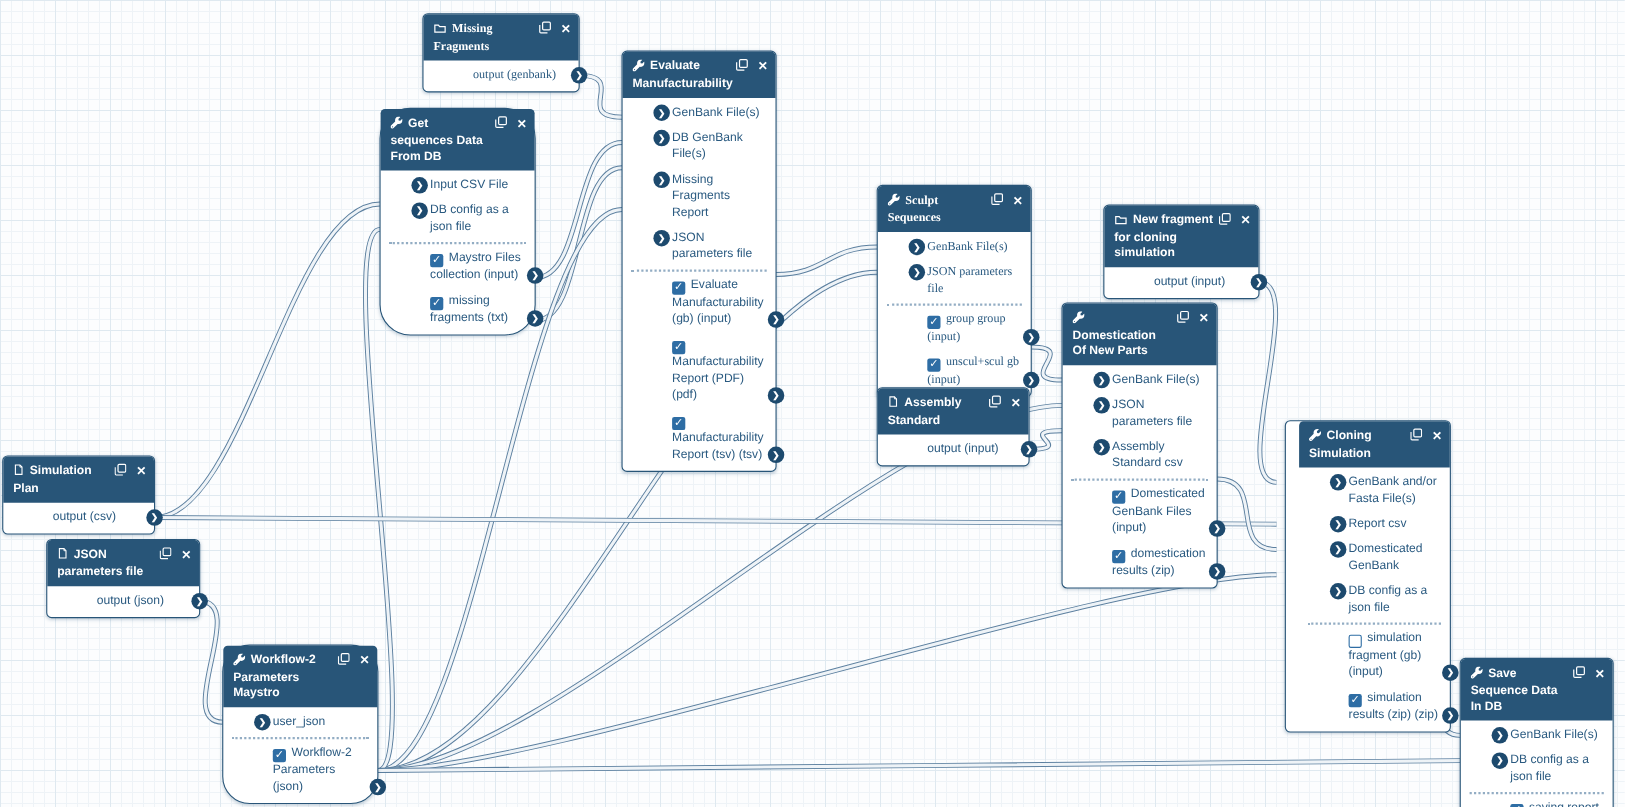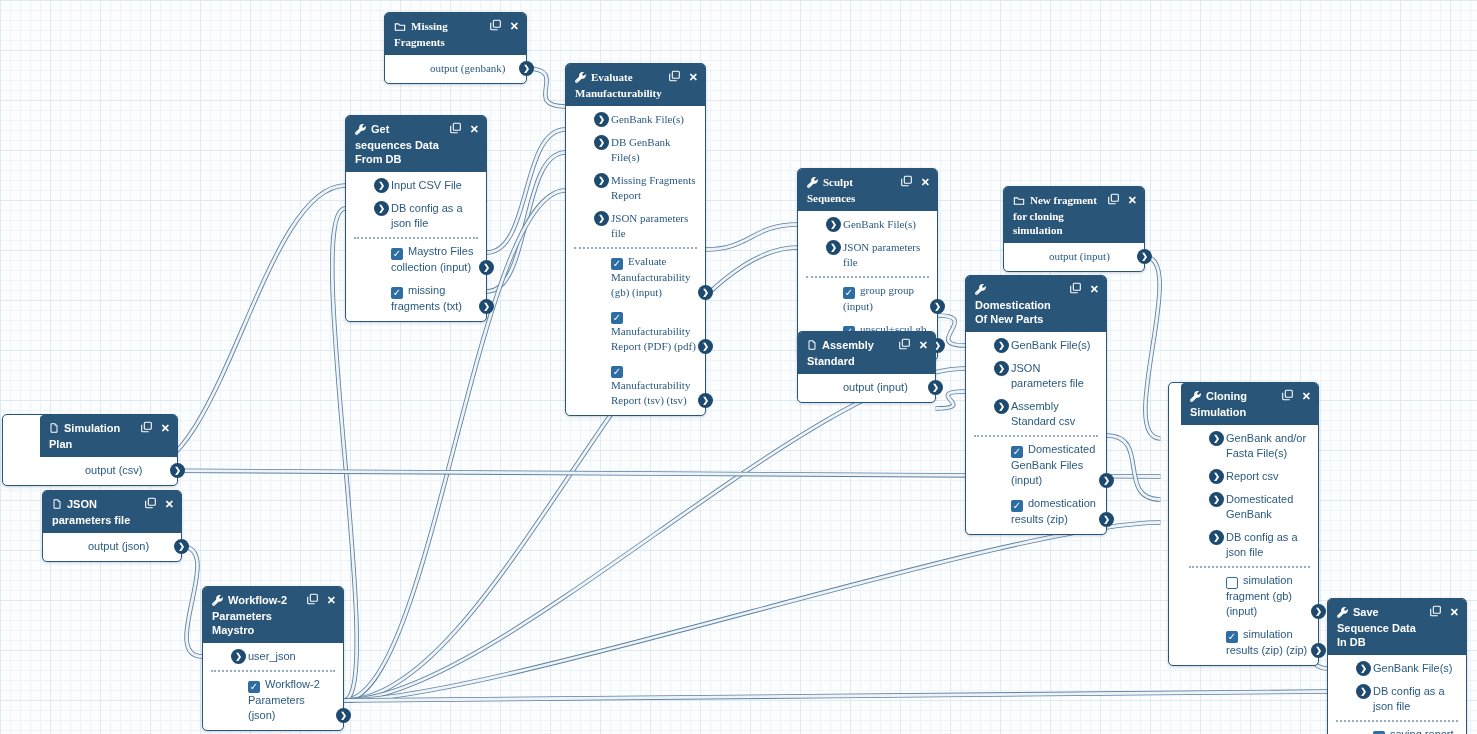--- a/index.html
+++ b/index.html
@@ -131,39 +131,39 @@
           <span class="action"><svg width="11" height="12" viewBox="0 0 16 16">
               <rect x="4.8" y="1" width="10.2" height="10.2" rx="1.5" fill="none" stroke="#fff" stroke-width="1.6"></rect>
               <path fill="none" stroke="#fff" stroke-width="1.6" d="M11.2 15 H2.5 A1.5 1.5 0 0 1 1 13.5 V4.6"></path>
             </svg></span>
           <span class="action close">✕</span>
         </span></div>
       <div class="node-body">
         <div class="row output"><span>output (genbank)</span><span class="terminal out">❯</span></div>
       </div>
     </div>
-    <div class="node" style="left: 345px; top: 115px; width: 140px;">
+    <div class="node" style="left: 345px; top: 98px; width: 140px; border-radius: 28px;">
       <div class="node-header"><span class="node-icon"><svg width="11" height="11" viewBox="0 0 512 512">
             <path fill="#fff" d="M507.7 109.1c-2.2-9-13.5-12.1-20.1-5.5l-74.4 74.4-67.9-11.3-11.3-67.9 74.4-74.4c6.6-6.6 3.4-17.9-5.7-20.2C384.3 1.1 366 0 352 0c-88.4 0-160 71.6-160 160 0 15.3 2.3 30 6.4 44L22.1 380.3c-29.4 29.4-29.4 77.1 0 106.5s77.1 29.4 106.5 0l176.3-176.3c14 4 28.7 6.4 44 6.4 88.4 0 160-71.6 160-160 0-14-1.1-32.3-5.2-47.8zM88 456c-13.3 0-24-10.7-24-24s10.7-24 24-24 24 10.7 24 24-10.7 24-24 24z"></path>
           </svg></span><span>Get sequences Data From DB</span><span class="node-actions">
           <span class="action"><svg width="11" height="12" viewBox="0 0 16 16">
               <rect x="4.8" y="1" width="10.2" height="10.2" rx="1.5" fill="none" stroke="#fff" stroke-width="1.6"></rect>
               <path fill="none" stroke="#fff" stroke-width="1.6" d="M11.2 15 H2.5 A1.5 1.5 0 0 1 1 13.5 V4.6"></path>
             </svg></span>
           <span class="action close">✕</span>
         </span></div>
       <div class="node-body">
         <div class="row input"><span class="terminal in">❯</span><span>Input CSV File</span></div>
         <div class="row input"><span class="terminal in">❯</span><span>DB config as a json file</span></div>
         <div class="divider"></div>
         <div class="row output"><span class="cb">✓</span><span>Maystro Files collection (input)</span><span class="terminal out">❯</span></div>
         <div class="row output"><span class="cb">✓</span><span>missing fragments (txt)</span><span class="terminal out">❯</span></div>
       </div>
     </div>
-    <div class="node" style="left: 565px; top: 63px; width: 139px; font-family: Liberation Serif, serif;">
+    <div class="node" style="left: 565px; top: 46px; width: 139px;">
       <div class="node-header"><span class="node-icon"><svg width="11" height="11" viewBox="0 0 512 512">
             <path fill="#fff" d="M507.7 109.1c-2.2-9-13.5-12.1-20.1-5.5l-74.4 74.4-67.9-11.3-11.3-67.9 74.4-74.4c6.6-6.6 3.4-17.9-5.7-20.2C384.3 1.1 366 0 352 0c-88.4 0-160 71.6-160 160 0 15.3 2.3 30 6.4 44L22.1 380.3c-29.4 29.4-29.4 77.1 0 106.5s77.1 29.4 106.5 0l176.3-176.3c14 4 28.7 6.4 44 6.4 88.4 0 160-71.6 160-160 0-14-1.1-32.3-5.2-47.8zM88 456c-13.3 0-24-10.7-24-24s10.7-24 24-24 24 10.7 24 24-10.7 24-24 24z"></path>
           </svg></span><span>Evaluate Manufacturability</span><span class="node-actions">
           <span class="action"><svg width="11" height="12" viewBox="0 0 16 16">
               <rect x="4.8" y="1" width="10.2" height="10.2" rx="1.5" fill="none" stroke="#fff" stroke-width="1.6"></rect>
               <path fill="none" stroke="#fff" stroke-width="1.6" d="M11.2 15 H2.5 A1.5 1.5 0 0 1 1 13.5 V4.6"></path>
             </svg></span>
           <span class="action close">✕</span>
         </span></div>
       <div class="node-body">
@@ -188,21 +188,21 @@
           <span class="action close">✕</span>
         </span></div>
       <div class="node-body">
         <div class="row input"><span class="terminal in">❯</span><span>GenBank File(s)</span></div>
         <div class="row input"><span class="terminal in">❯</span><span>JSON parameters file</span></div>
         <div class="divider"></div>
         <div class="row output"><span class="cb">✓</span><span>group group (input)</span><span class="terminal out">❯</span></div>
         <div class="row output"><span class="cb">✓</span><span>unscul+scul gb (input)</span><span class="terminal out">❯</span></div>
       </div>
     </div>
-    <div class="node" style="left: 1003px; top: 186px; width: 140px; font-family: Liberation Serif, serif;">
+    <div class="node" style="left: 1003px; top: 186px; width: 140px;">
       <div class="node-header"><span class="node-icon"><svg width="12" height="11" viewBox="0 0 16 16">
             <path fill="none" stroke="#fff" stroke-width="1.6" d="M1.2 4.2 h4.6 l1.8 2 h7.2 v7.2 h-13.6 z"></path>
           </svg></span><span>New fragment for cloning simulation</span><span class="node-actions">
           <span class="action"><svg width="11" height="12" viewBox="0 0 16 16">
               <rect x="4.8" y="1" width="10.2" height="10.2" rx="1.5" fill="none" stroke="#fff" stroke-width="1.6"></rect>
               <path fill="none" stroke="#fff" stroke-width="1.6" d="M11.2 15 H2.5 A1.5 1.5 0 0 1 1 13.5 V4.6"></path>
             </svg></span>
           <span class="action close">✕</span>
         </span></div>
       <div class="node-body">
@@ -221,36 +221,36 @@
         </span></div>
       <div class="node-body">
         <div class="row input"><span class="terminal in">❯</span><span>GenBank File(s)</span></div>
         <div class="row input"><span class="terminal in">❯</span><span>JSON parameters file</span></div>
         <div class="row input"><span class="terminal in">❯</span><span>Assembly Standard csv</span></div>
         <div class="divider"></div>
         <div class="row output"><span class="cb">✓</span><span>Domesticated GenBank Files (input)</span><span class="terminal out">❯</span></div>
         <div class="row output"><span class="cb">✓</span><span>domestication results (zip)</span><span class="terminal out">❯</span></div>
       </div>
     </div>
-    <div class="node" style="left: 797px; top: 331px; width: 137px;">
+    <div class="node" style="left: 797px; top: 352px; width: 137px;">
       <div class="node-header"><span class="node-icon"><svg width="10" height="12" viewBox="0 0 16 16">
             <path fill="none" stroke="#fff" stroke-width="1.6" d="M3.2 1.2 h6.6 l3 3 v10.6 h-9.6 z"></path>
             <path fill="none" stroke="#fff" stroke-width="1.3" d="M9.8 1.2 v3 h3"></path>
           </svg></span><span>Assembly Standard</span><span class="node-actions">
           <span class="action"><svg width="11" height="12" viewBox="0 0 16 16">
               <rect x="4.8" y="1" width="10.2" height="10.2" rx="1.5" fill="none" stroke="#fff" stroke-width="1.6"></rect>
               <path fill="none" stroke="#fff" stroke-width="1.6" d="M11.2 15 H2.5 A1.5 1.5 0 0 1 1 13.5 V4.6"></path>
             </svg></span>
           <span class="action close">✕</span>
         </span></div>
       <div class="node-body">
         <div class="row output"><span>output (input)</span><span class="terminal out">❯</span></div>
       </div>
     </div>
-    <div class="node" style="left: 2px; top: 414px; width: 137px; padding-left: 37px;">
+    <div class="node" style="left: 2px; top: 414px; width: 137px;">
       <div class="node-header"><span class="node-icon"><svg width="10" height="12" viewBox="0 0 16 16">
             <path fill="none" stroke="#fff" stroke-width="1.6" d="M3.2 1.2 h6.6 l3 3 v10.6 h-9.6 z"></path>
             <path fill="none" stroke="#fff" stroke-width="1.3" d="M9.8 1.2 v3 h3"></path>
           </svg></span><span>Simulation Plan</span><span class="node-actions">
           <span class="action"><svg width="11" height="12" viewBox="0 0 16 16">
               <rect x="4.8" y="1" width="10.2" height="10.2" rx="1.5" fill="none" stroke="#fff" stroke-width="1.6"></rect>
               <path fill="none" stroke="#fff" stroke-width="1.6" d="M11.2 15 H2.5 A1.5 1.5 0 0 1 1 13.5 V4.6"></path>
             </svg></span>
           <span class="action close">✕</span>
         </span></div>
@@ -266,21 +266,21 @@
           <span class="action"><svg width="11" height="12" viewBox="0 0 16 16">
               <rect x="4.8" y="1" width="10.2" height="10.2" rx="1.5" fill="none" stroke="#fff" stroke-width="1.6"></rect>
               <path fill="none" stroke="#fff" stroke-width="1.6" d="M11.2 15 H2.5 A1.5 1.5 0 0 1 1 13.5 V4.6"></path>
             </svg></span>
           <span class="action close">✕</span>
         </span></div>
       <div class="node-body">
         <div class="row output"><span>output (json)</span><span class="terminal out">❯</span></div>
       </div>
     </div>
-    <div class="node" style="left: 202px; top: 586px; width: 140px;">
+    <div class="node" style="left: 202px; top: 586px; width: 140px; border-radius: 25px;">
       <div class="node-header"><span class="node-icon"><svg width="11" height="11" viewBox="0 0 512 512">
             <path fill="#fff" d="M507.7 109.1c-2.2-9-13.5-12.1-20.1-5.5l-74.4 74.4-67.9-11.3-11.3-67.9 74.4-74.4c6.6-6.6 3.4-17.9-5.7-20.2C384.3 1.1 366 0 352 0c-88.4 0-160 71.6-160 160 0 15.3 2.3 30 6.4 44L22.1 380.3c-29.4 29.4-29.4 77.1 0 106.5s77.1 29.4 106.5 0l176.3-176.3c14 4 28.7 6.4 44 6.4 88.4 0 160-71.6 160-160 0-14-1.1-32.3-5.2-47.8zM88 456c-13.3 0-24-10.7-24-24s10.7-24 24-24 24 10.7 24 24-10.7 24-24 24z"></path>
           </svg></span><span>Workflow-2 Parameters Maystro</span><span class="node-actions">
           <span class="action"><svg width="11" height="12" viewBox="0 0 16 16">
               <rect x="4.8" y="1" width="10.2" height="10.2" rx="1.5" fill="none" stroke="#fff" stroke-width="1.6"></rect>
               <path fill="none" stroke="#fff" stroke-width="1.6" d="M11.2 15 H2.5 A1.5 1.5 0 0 1 1 13.5 V4.6"></path>
             </svg></span>
           <span class="action close">✕</span>
         </span></div>
       <div class="node-body">

